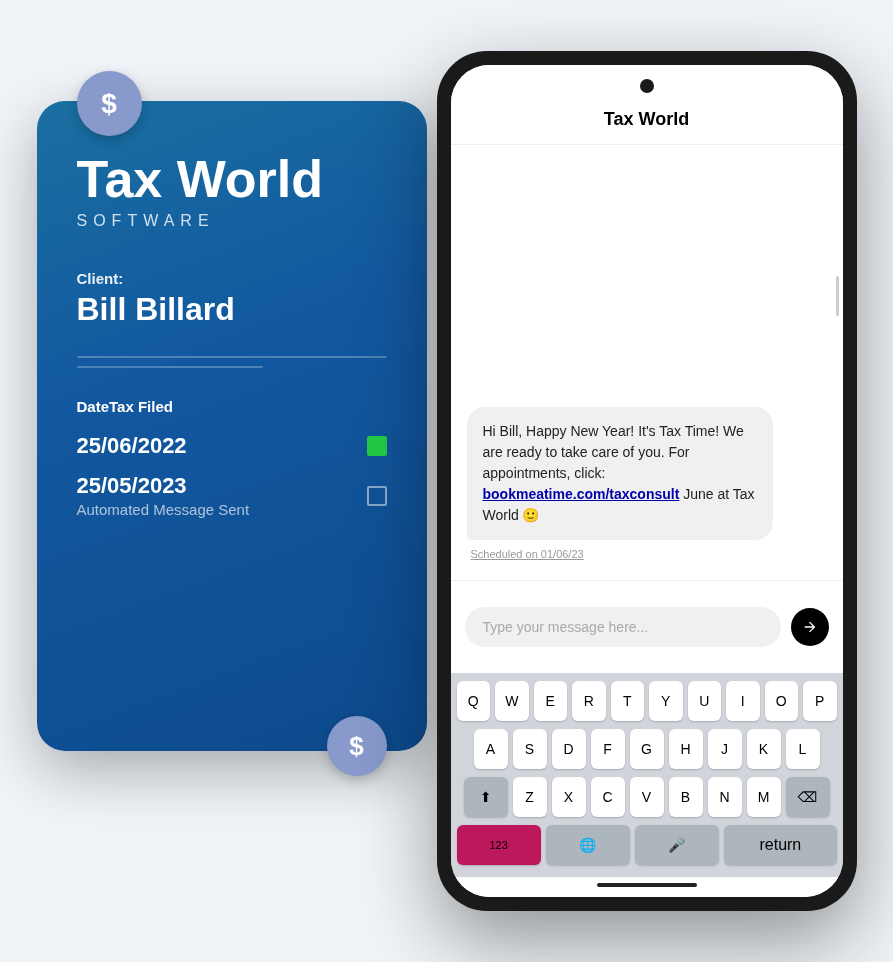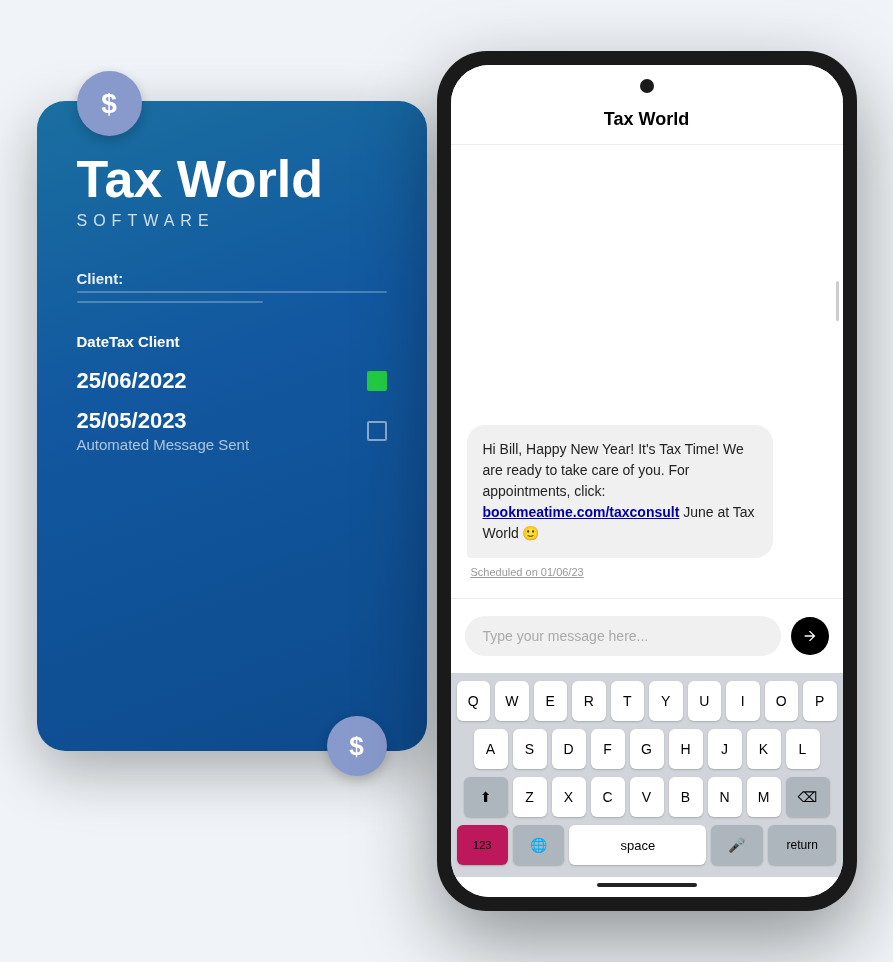--- a/index.html
+++ b/index.html
@@ -246,21 +246,21 @@
 
     .chat-timestamp {
       font-size: 11px;
       color: #999;
       padding-left: 4px;
       margin-top: 2px;
       text-decoration: underline;
     }
 
     .message-input-area {
-      padding: 17px 14px;
+      padding: 26px 14px;
       border-top: 1px solid #eee;
       display: flex;
       align-items: center;
       gap: 10px;
     }
 
     .message-input {
       flex: 1;
       background: #f0f0f0;
       border-radius: 24px;
@@ -343,21 +343,21 @@
 
     .key-space {
       background: white;
       flex: 4;
       max-width: none;
       font-size: 13px;
     }
 
     .key-return {
       background: #adb5bd;
-      font-size: 12px;
+      font-size: 16px;
       flex: 2;
       max-width: none;
     }
 
     .key-globe {
       background: #adb5bd;
       flex: 1.5;
       max-width: none;
       min-width: 42px;
     }
@@ -401,29 +401,30 @@
 
   <div class="tax-card">
     <div class="dollar-badge-top">
       <span>$</span>
     </div>
 
     <div class="card-title">Tax World</div>
     <div class="card-subtitle">SOFTWARE</div>
 
     <div class="client-label">Client:</div>
+    <div class="client-name">Bill Billard</div>
 
     <div class="divider-lines">
       <div class="divider-line"></div>
       <div class="divider-line"></div>
     </div>
 
     <div class="table-header">
       <span>Date</span>
-      <span>Tax Client</span>
+      <span>Tax Filed</span>
     </div>
 
     <div class="table-row">
       <span class="date">25/06/2022</span>
       <div class="green-square"></div>
     </div>
 
     <div class="table-row">
       <div>
         <span class="date">25/05/2023</span>
@@ -504,21 +505,20 @@
           <div class="key">V</div>
           <div class="key">B</div>
           <div class="key">N</div>
           <div class="key">M</div>
           <div class="key key-backspace">⌫</div>
         </div>
 
         <div class="keyboard-row">
           <div class="key key-special">123</div>
           <div class="key key-globe">🌐</div>
-          <div class="key key-space">space</div>
           <div class="key key-mic">🎤</div>
           <div class="key key-return">return</div>
         </div>
       </div>
 
       <div class="phone-home-bar">
         <div class="home-bar"></div>
       </div>
 
     </div>

